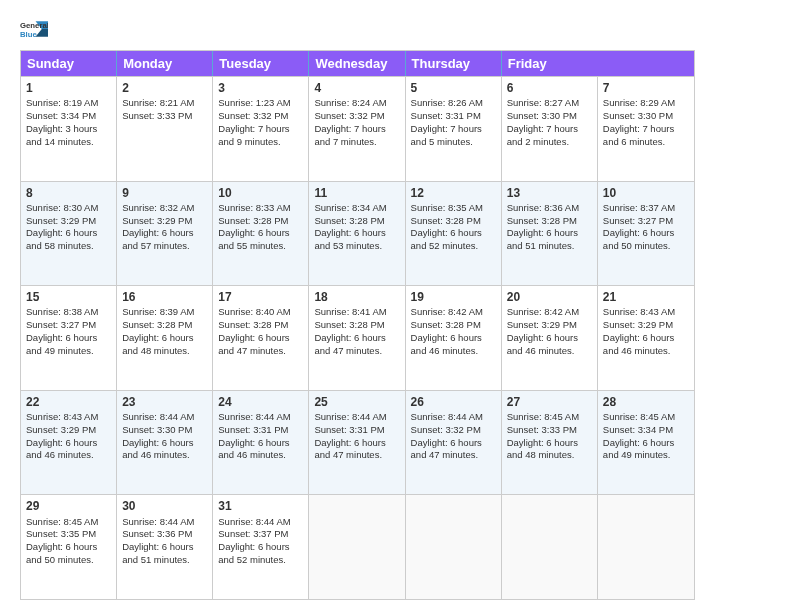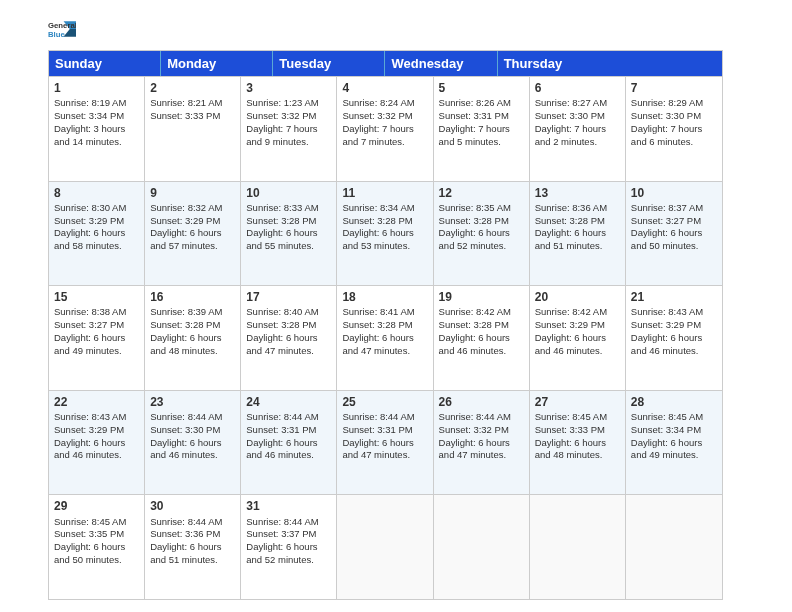--- a/index.html
+++ b/index.html
@@ -9,21 +9,20 @@
       width: 792px;
       height: 612px;
       overflow: hidden;
     }
     .page {
       width: 715px;
       height: 612px;
       padding: 18px 20px 12px 20px;
       display: flex;
       flex-direction: column;
-      margin-left: 28px;
     }
     .header {
       display: flex;
       justify-content: space-between;
       align-items: flex-start;
       margin-bottom: 10px;
     }
     .logo {
       display: flex;
       align-items: center;
@@ -47,22 +46,22 @@
       color: #555;
     }
     .calendar {
       flex: 1;
       display: flex;
       flex-direction: column;
       border: 1px solid #ccc;
     }
     .cal-header {
       display: grid;
-      grid-template-columns: repeat(6, 1fr);
-      background: #1d4ed8;
+      grid-template-columns: repeat(7, 1fr);
+      background: #8b5cf6;
     }
     .cal-header-cell {
       color: #fff;
       font-weight: bold;
       font-size: 13px;
       padding: 5px 6px;
       text-align: left;
       border-right: 1px solid #5aa8d4;
     }
     .cal-header-cell:last-child { border-right: none; }
@@ -116,20 +115,21 @@
     </div>
   </div>
 
   <div class="calendar">
     <div class="cal-header">
     <div class="cal-header-cell">Sunday</div>
         <div class="cal-header-cell">Monday</div>
         <div class="cal-header-cell">Tuesday</div>
         <div class="cal-header-cell">Wednesday</div>
         <div class="cal-header-cell">Thursday</div>
+        <div class="cal-header-cell">Friday</div>
       </div>
     <div class="cal-body">
     <div class="cal-row">
           <div class="cal-cell"><span class="day-num">1</span><span>Sunrise: 8:19 AM</span><br><span>Sunset: 3:34 PM</span><br><span>Daylight: 3 hours and 14 minutes.</span></div>
           <div class="cal-cell"><span class="day-num">2</span><span>Sunrise: 8:21 AM</span><br><span>Sunset: 3:33 PM</span><br></div>
           <div class="cal-cell"><span class="day-num">3</span><span>Sunrise: 1:23 AM</span><br><span>Sunset: 3:32 PM</span><br><span>Daylight: 7 hours and 9 minutes.</span></div>
           <div class="cal-cell"><span class="day-num">4</span><span>Sunrise: 8:24 AM</span><br><span>Sunset: 3:32 PM</span><br><span>Daylight: 7 hours and 7 minutes.</span></div>
           <div class="cal-cell"><span class="day-num">5</span><span>Sunrise: 8:26 AM</span><br><span>Sunset: 3:31 PM</span><br><span>Daylight: 7 hours and 5 minutes.</span></div>
           <div class="cal-cell"><span class="day-num">6</span><span>Sunrise: 8:27 AM</span><br><span>Sunset: 3:30 PM</span><br><span>Daylight: 7 hours and 2 minutes.</span></div>
           <div class="cal-cell"><span class="day-num">7</span><span>Sunrise: 8:29 AM</span><br><span>Sunset: 3:30 PM</span><br><span>Daylight: 7 hours and 6 minutes.</span></div>

